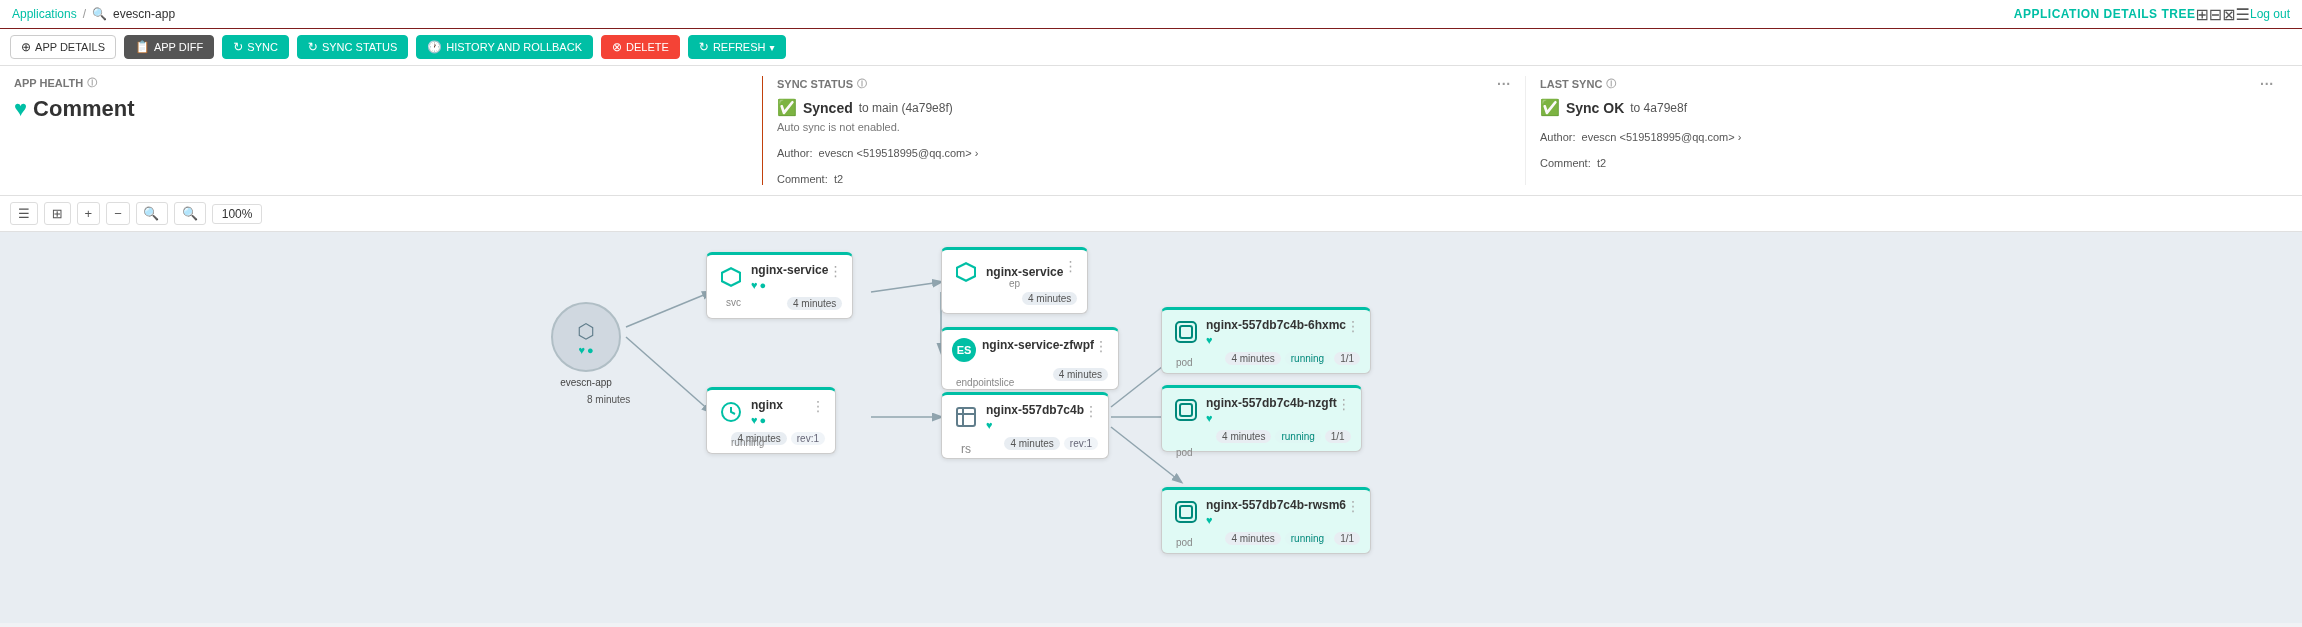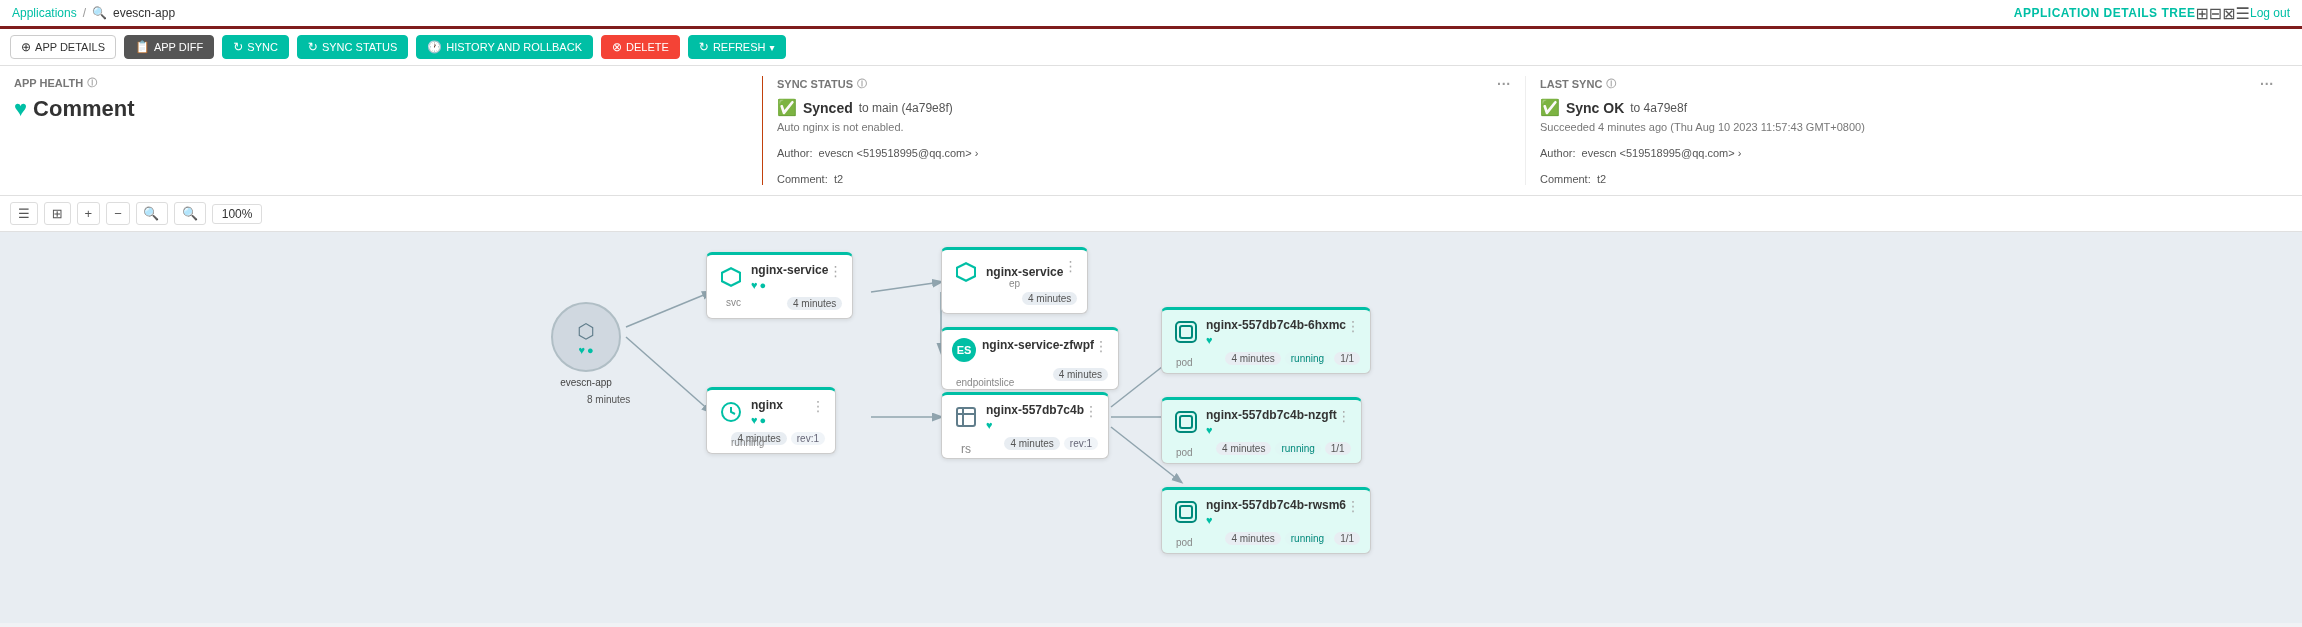--- a/index.html
+++ b/index.html
@@ -1,21 +1,21 @@
 <!DOCTYPE html>
 <html><head>
   <meta charset="utf-8">
   <style>
     * { box-sizing: border-box; margin: 0; padding: 0; }
     body { font-family: -apple-system, BlinkMacSystemFont, 'Segoe UI', Arial, sans-serif; font-size: 12px; background: #f0f2f5; }
 
     
     .top-nav {
       display: flex; align-items: center; justify-content: space-between;
-      background: #fff; padding: 4px 12px; border-bottom: 3px solid #7f1d1d;
+      background: #fff; padding: 4px 12px; border-bottom: 1px solid #7f1d1d;
       height: 29px;
     }
     .top-nav-left { display: flex; align-items: center; gap: 6px; }
     .app-link { color: #00bfa5; font-size: 12px; text-decoration: none; font-weight: 500; }
     .separator { color: #999; }
     .breadcrumb-current { font-size: 12px; color: #333; }
     .top-nav-right { display: flex; align-items: center; gap: 0; }
     .app-details-tree-label { color: #00bfa5; font-size: 12px; font-weight: 600; letter-spacing: 0.5px; }
     .nav-icon { color: #555; cursor: pointer; font-size: 16px; }
     .logout-btn { color: #00bfa5; font-size: 12px; font-weight: 500; cursor: pointer; }
@@ -195,21 +195,21 @@
         <span>SYNC STATUS</span>
         <span class="info-icon">ⓘ</span>
       </div>
       <span class="dots-menu">···</span>
     </div>
     <div class="synced-row">
       <span class="sync-ok-icon">✅</span>
       <span class="synced-text">Synced</span>
       <span class="synced-detail">to main (4a79e8f)</span>
     </div>
-    <div class="status-sub">Auto nginx is not enabled.</div>
+    <div class="status-sub">Auto sync is not enabled.</div>
     <div class="status-meta">
       <span>Author:</span>&nbsp;
       <span>evescn &lt;519518995@qq.com&gt;</span>&nbsp;›
     </div>
     <div class="status-meta">
       <span>Comment:</span>&nbsp;
       <span>t2</span>
     </div>
   </div>
 
@@ -219,21 +219,20 @@
         <span>LAST SYNC</span>
         <span class="info-icon">ⓘ</span>
       </div>
       <span class="dots-menu">···</span>
     </div>
     <div class="synced-row">
       <span class="sync-ok-icon">✅</span>
       <span class="synced-text">Sync OK</span>
       <span class="synced-detail">to 4a79e8f</span>
     </div>
-    <div class="status-sub">Succeeded 4 minutes ago (Thu Aug 10 2023 11:57:43 GMT+0800)</div>
     <div class="status-meta">
       <span>Author:</span>&nbsp;
       <span>evescn &lt;519518995@qq.com&gt;</span>&nbsp;›
     </div>
     <div class="status-meta">
       <span>Comment:</span>&nbsp;
       <span>t2</span>
     </div>
   </div>
 </div>
@@ -417,21 +416,21 @@
         <span class="node-menu">⋮</span>
       </div>
       <div class="node-footer">
         <span class="tag">4 minutes</span>
         <span class="tag running">running</span>
         <span class="tag">1/1</span>
       </div>
     </div>
     <div style="position:absolute;left:725px;top:125px;font-size:10px;color:#888;">pod</div>
 
-    <div class="node teal-border" style="left:710px;top:165px;min-width:180px;background:#e0faf5;">
+    <div class="node teal-border" style="left:710px;top:153px;min-width:180px;background:#e0faf5;">
       <div class="node-header">
         <div style="display:flex;align-items:center;gap:6px;">
           <div class="node-icon">
             <svg viewBox="0 0 24 24" fill="none" stroke="#00897b" stroke-width="2">
                 <rect x="2" y="2" width="20" height="20" rx="4"></rect>
                 <rect x="6" y="6" width="12" height="12" rx="2"></rect>
               </svg>
           </div>
           <div>
             <div class="node-title">nginx-557db7c4b-nzgft</div>

